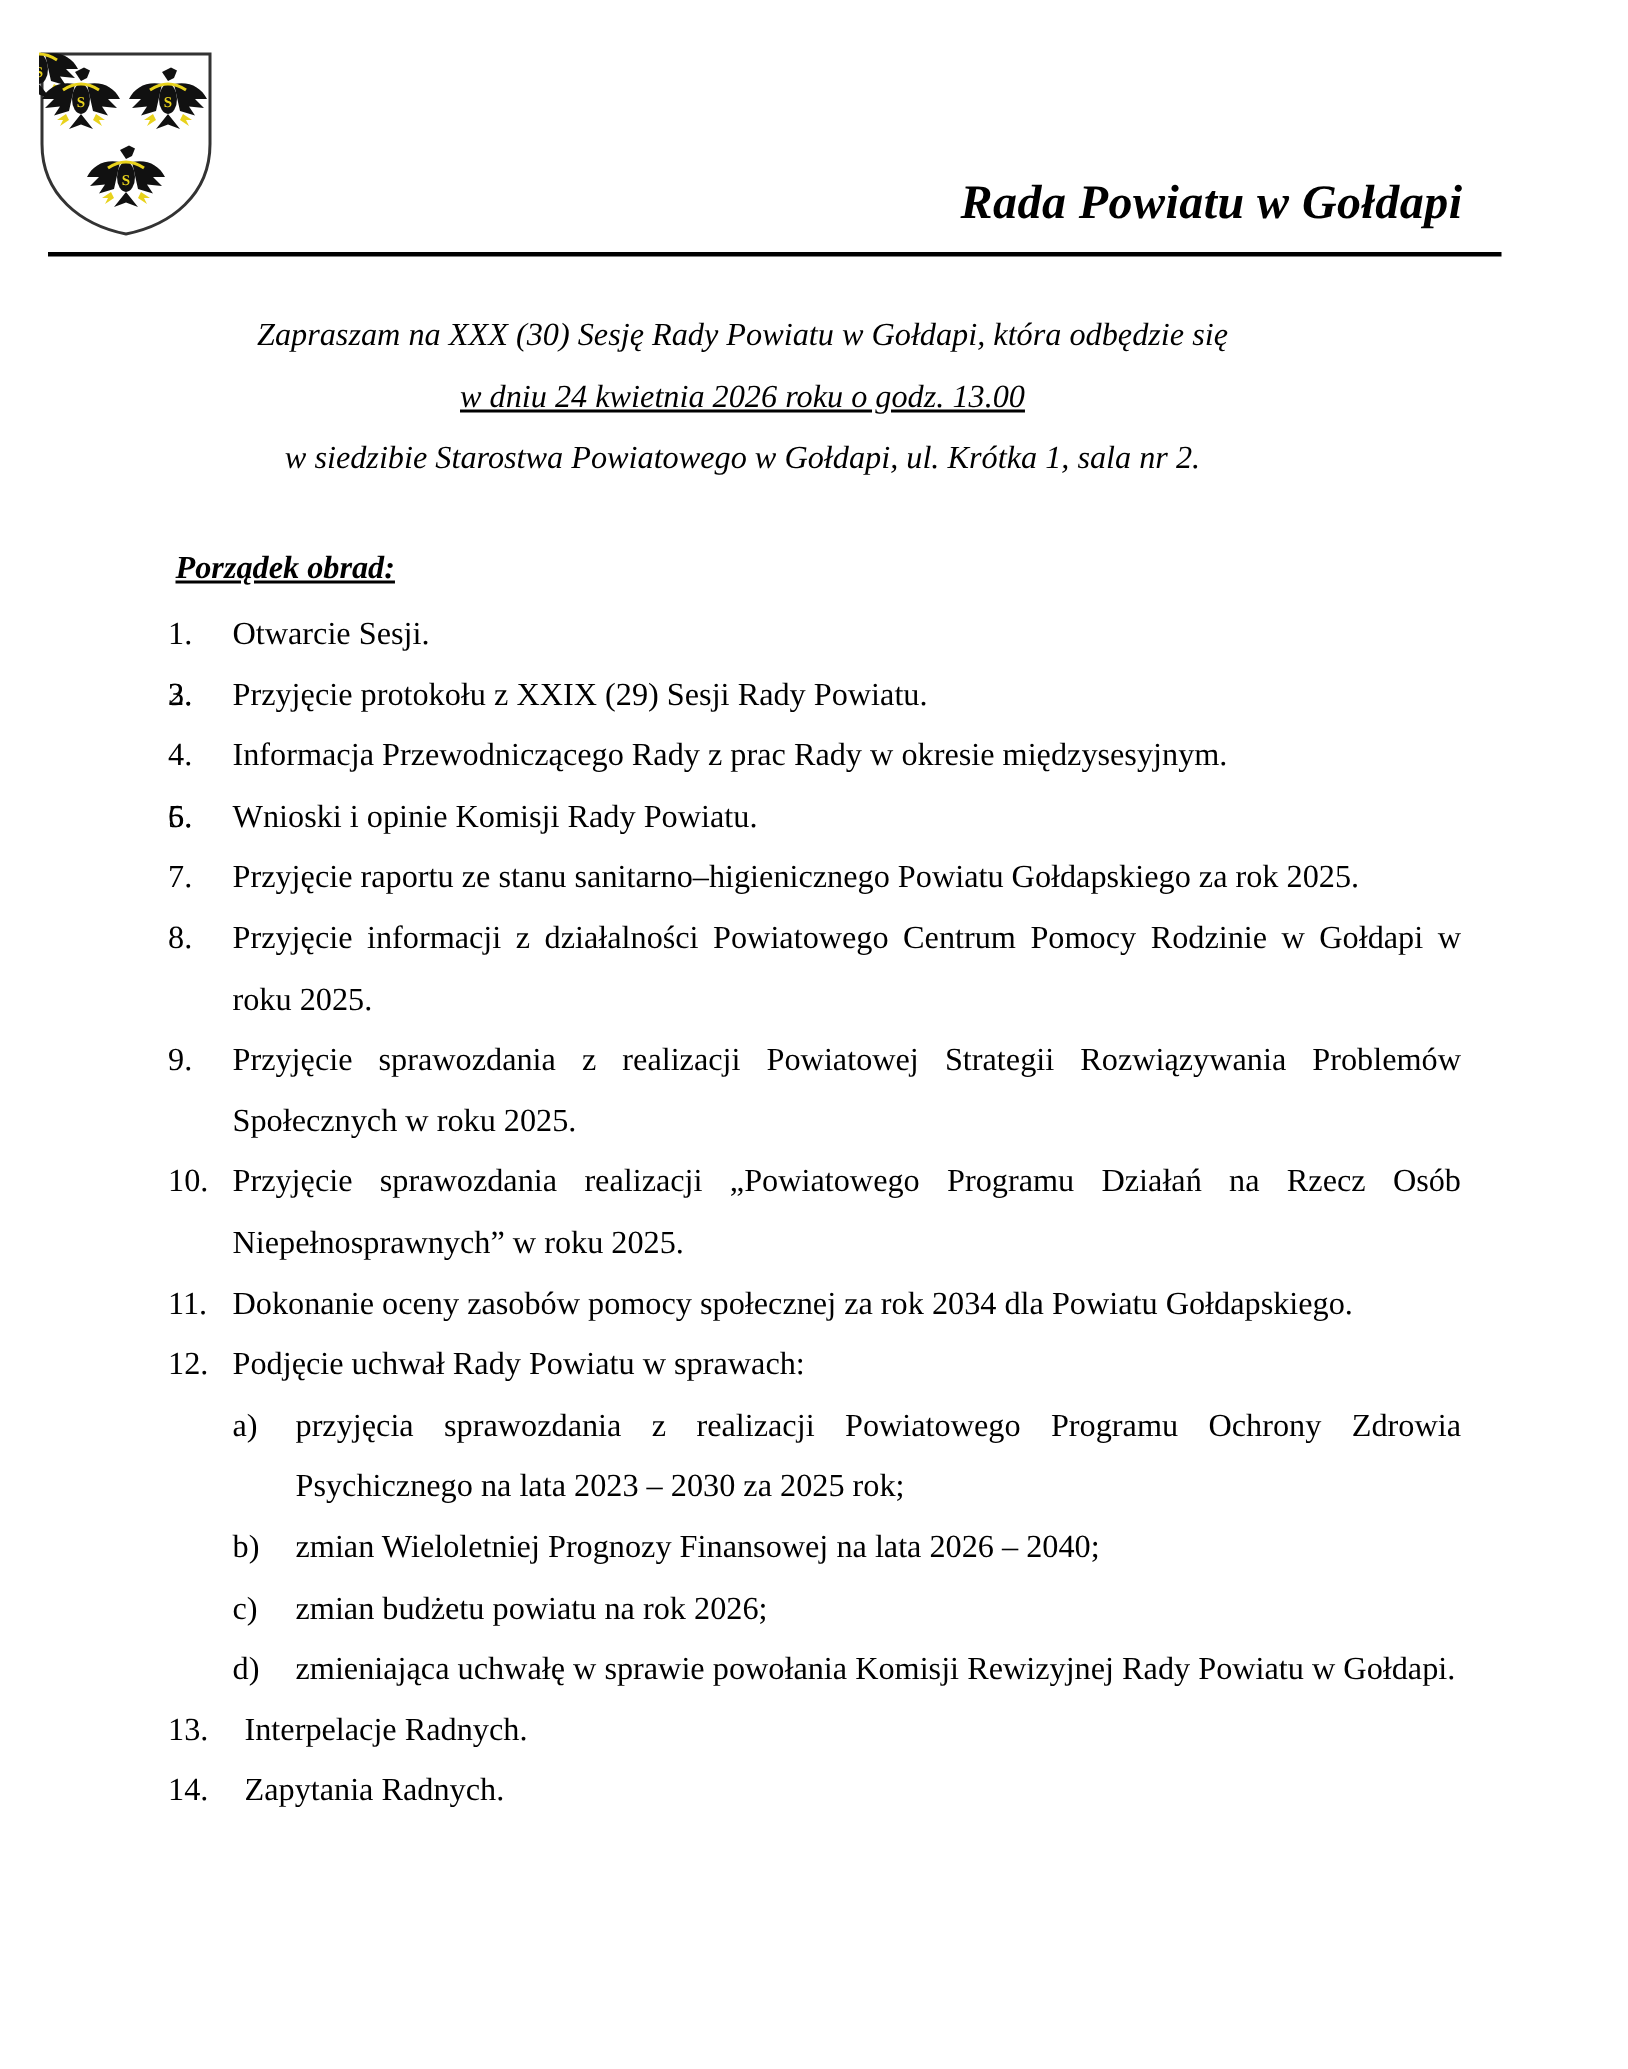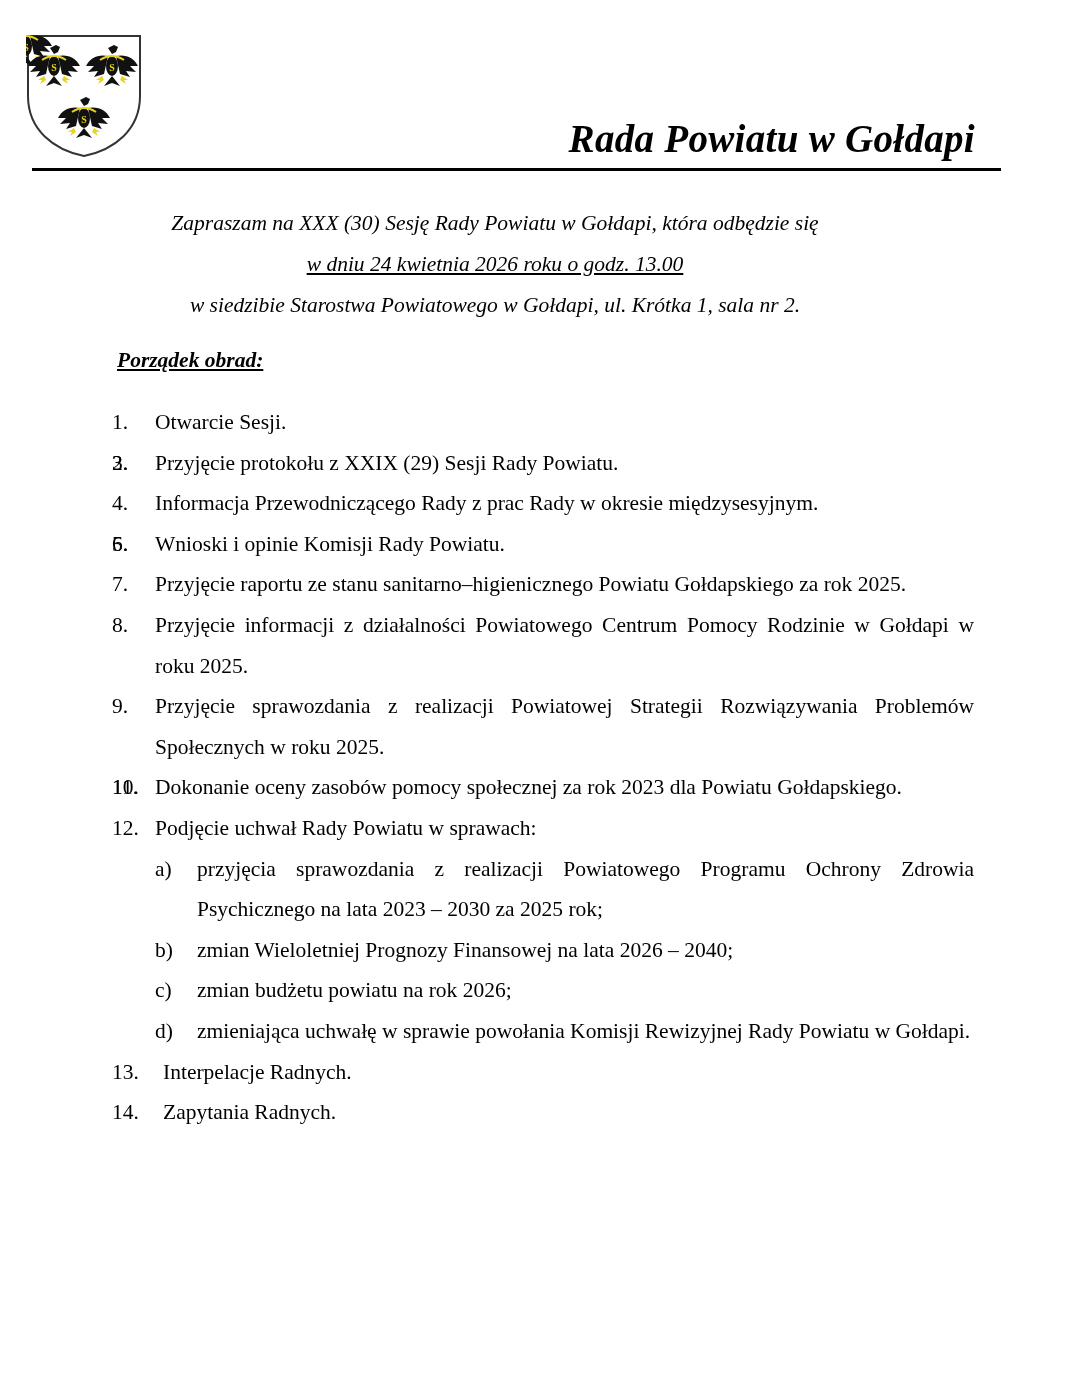--- a/index.html
+++ b/index.html
@@ -1,25 +1,25 @@
 <!DOCTYPE html>
 <html><head>
 <meta charset="utf-8">
 <style>
   html, body { margin: 0; padding: 0; background: #ffffff; }
   body { width: 1085px; height: 1379px; position: relative; overflow: hidden;
          font-family: "Liberation Serif", serif; color: #000; }
   .crest { position: absolute; left: 26px; top: 34px; width: 116px; height: 124px; }
-  .title { position: absolute; right: 110px; top: 116px; font-size: 39px; font-weight: bold;
+  .title { position: absolute; right: 110px; top: 116px; font-size: 32px; font-weight: bold;
            font-style: italic; margin: 0; letter-spacing: 0.3px; }
   .rule { position: absolute; left: 32px; width: 969px; top: 168px; height: 3px; background: #000; }
   .intro { position: absolute; left: 100px; width: 790px; top: 203px; text-align: center;
            font-weight: normal; font-style: italic; font-size: 21.5px; line-height: 41px; }
   .intro .u { text-decoration: underline; }
-  .agenda-head { position: absolute; left: 117px; top: 348px; font-weight: bold; font-style: italic;
+  .agenda-head { position: absolute; left: 117px; top: 366px; font-weight: bold; font-style: italic;
                  text-decoration: underline; font-size: 21.5px; margin: 0; }
   .list { position: absolute; left: 112px; width: 862px; top: 402px; margin: 0; padding: 0;
           list-style: none; font-size: 21.5px; line-height: 40.6px; }
   .item { position: relative; padding-left: 43px; text-align: justify; text-align-last: left; }
   .item .num { position: absolute; left: 0; top: 0; }
   .item.wide { padding-left: 51px; }
   .sub { list-style: none; margin: 0; padding: 0; }
   .sub .item { padding-left: 85px; }
   .sub .item .num { left: 43px; }
 </style>
@@ -61,22 +61,22 @@
 <ul class="list">
   <li class="item"><span class="num">1.</span><span>Otwarcie Sesji.</span></li>
   <li class="item"><span class="num">2.</span></li>
   <li class="item"><span class="num">3.</span><span>Przyjęcie protokołu z XXIX (29) Sesji Rady Powiatu.</span></li>
   <li class="item"><span class="num">4.</span><span>Informacja Przewodniczącego Rady z prac Rady w okresie międzysesyjnym.</span></li>
   <li class="item"><span class="num">5.</span></li>
   <li class="item"><span class="num">6.</span><span>Wnioski i opinie Komisji Rady Powiatu.</span></li>
   <li class="item"><span class="num">7.</span><span>Przyjęcie raportu ze stanu sanitarno–higienicznego Powiatu Gołdapskiego za rok 2025.</span></li>
   <li class="item"><span class="num">8.</span><span>Przyjęcie informacji z działalności Powiatowego Centrum Pomocy Rodzinie w Gołdapi w roku 2025.</span></li>
   <li class="item"><span class="num">9.</span><span>Przyjęcie sprawozdania z realizacji Powiatowej Strategii Rozwiązywania Problemów Społecznych w roku 2025.</span></li>
-  <li class="item"><span class="num">10.</span></li>
-  <li class="item"><span class="num">11.</span><span>Dokonanie oceny zasobów pomocy społecznej za rok 2023 dla Powiatu Gołdapskiego.</span></li>
+  <li class="item"><span class="num">10.</span><span>Przyjęcie sprawozdania realizacji „Powiatowego Programu Działań na Rzecz Osób Niepełnosprawnych” w roku 2025.</span></li>
+  <li class="item"><span class="num">11.</span><span>Dokonanie oceny zasobów pomocy społecznej za rok 2034 dla Powiatu Gołdapskiego.</span></li>
   <li class="item"><span class="num">12.</span><span>Podjęcie uchwał Rady Powiatu w sprawach:</span>
     <ul class="sub" style="margin-left:-43px;">
       <li class="item"><span class="num">a)</span><span>przyjęcia sprawozdania z realizacji Powiatowego Programu Ochrony Zdrowia Psychicznego na lata 2023 – 2030 za 2025 rok;</span></li>
       <li class="item"><span class="num">b)</span><span>zmian Wieloletniej Prognozy Finansowej na lata 2026 – 2040;</span></li>
       <li class="item"><span class="num">c)</span><span>zmian budżetu powiatu na rok 2026;</span></li>
       <li class="item"><span class="num">d)</span><span>zmieniająca uchwałę w sprawie powołania Komisji Rewizyjnej Rady Powiatu w Gołdapi.</span></li>
     </ul>
   </li>
   <li class="item wide"><span class="num">13.</span><span>Interpelacje Radnych.</span></li>
   <li class="item wide"><span class="num">14.</span><span>Zapytania Radnych.</span></li>

